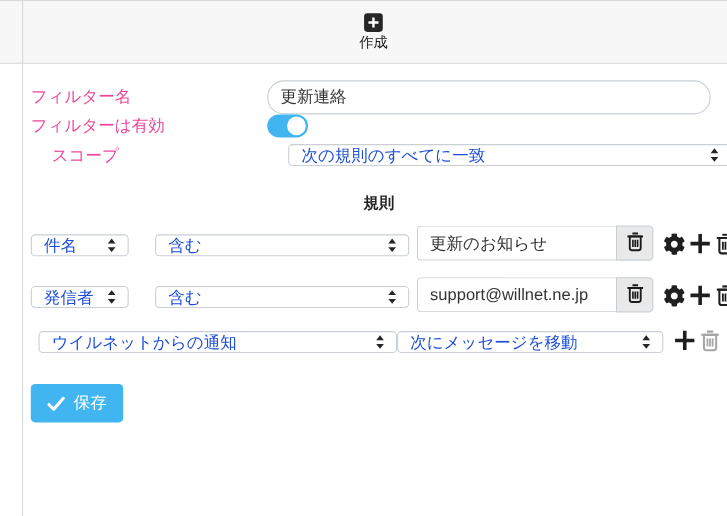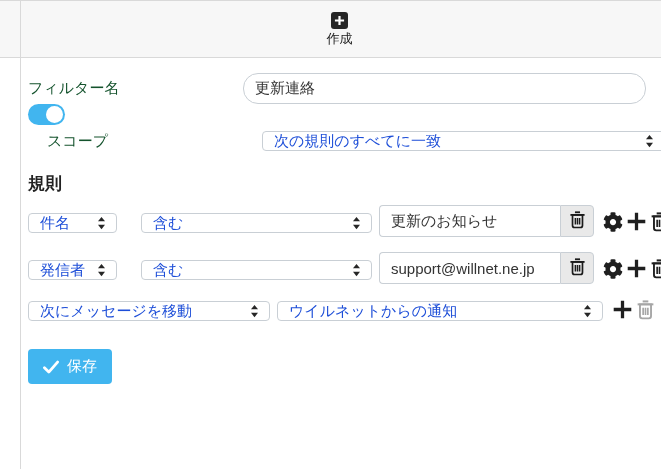--- a/index.html
+++ b/index.html
@@ -27,40 +27,40 @@
   .tb-btn{display:flex;flex-direction:column;align-items:center;gap:3px;cursor:pointer;min-width:36px;}
   .tb-ico-create{width:17px;height:17px;background:#262626;border-radius:3px;display:flex;align-items:center;justify-content:center;}
   .tb-label{font-size:13px;color:#1a1a1a;line-height:14px;}
   .tb-btn.disabled .tb-label{color:#b3b3b3;}
   .tb-trash{color:#a3a3a3;display:flex;}
 
   
   main{padding:15px 0 0 28px;}
   .form-row{display:flex;align-items:center;}
   .form-row + .form-row{margin-top:0;}
-  .flabel{width:215px;font-size:15px;color:#14532d;flex:none;}
+  .flabel{width:215px;font-size:15px;color:#ec4899;flex:none;}
   .row-name{height:31px;}
   .row-toggle{height:21px;margin-top:16px;}
   .row-scope{height:32px;margin-top:10px;margin-left:19px;}
 
   input.text{height:31px;border:1px solid var(--control_border);border-radius:15px;font-size:15px;
     padding:0 11px;color:#333;font-family:inherit;outline:none;background:#fff;}
   .wide{width:403px;}
 
   
   .toggle{width:37px;height:21px;border-radius:11px;background:var(--accent);position:relative;display:inline-block;cursor:pointer;}
   .toggle .knob{position:absolute;top:2px;right:2px;width:17px;height:17px;border-radius:50%;background:#fff;}
 
   
   .select{position:relative;height:20px;border:1px solid var(--control_border);border-radius:4px;background:#fff;
     display:inline-flex;align-items:center;padding:0 26px 0 11px;font-size:15px;color:#1d4ed8;cursor:pointer;flex:none;}
   .select .caret{position:absolute;right:10px;top:50%;transform:translateY(-50%);display:flex;color:#262626;}
   .select-text{white-space:nowrap;overflow:hidden;text-overflow:ellipsis;}
 
-  h2.section{font-size:17px;font-weight:bold;color:#222;margin-top:17px;line-height:20px;}
+  h2.section{font-size:14px;font-weight:bold;color:#222;margin-top:17px;line-height:20px;text-align:center;}
 
   .rule-row{display:flex;align-items:center;margin-top:11px;}
   .sel-field{width:89px;}
   .sel-op{width:231px;margin-left:24px;}
   .sel-action-type{width:242px;}
   .sel-action-target{width:326px;margin-left:7px;}
 
   .input-group{display:flex;margin-left:7px;height:36px;}
   .input-group input{width:181px;height:32px;border-radius:4px 0 0 4px;border-right:none;}
   .ig-append{width:34px;height:32px;background:var(--append_bg);border:1px solid var(--control_border);
@@ -92,20 +92,21 @@
     </div>
   </header>
 
   <main>
     <div class="form-row row-name">
       <span class="flabel">フィルター名</span>
       <input class="text wide" type="text" value="更新連絡" style="">
     </div>
 
     <div class="form-row row-toggle">
+      <span class="flabel">フィルターは有効</span>
       <span class="toggle">
           <span class="knob"></span>
         </span>
     </div>
 
     <div class="form-row row-scope">
       <span class="flabel">スコープ</span>
       <span class="select wide">
         <span class="select-text">次の規則のすべてに一致</span>
         <span class="caret">
@@ -226,31 +227,31 @@
     <path d="M3.3 3.7h9.4v10a1.9 1.9 0 0 1-1.9 1.9H5.2a1.9 1.9 0 0 1-1.9-1.9z" stroke-width="1.6"></path>
     <path d="M6 6.6v6.2M8 6.6v6.2M10 6.6v6.2" stroke-width="1.4"></path>
   </svg>
 </span>
         </button>
       </span>
     </div>
 
 
     <div class="rule-row">
+      <span class="select sel-action-target">
+        <span class="select-text">ウイルネットからの通知</span>
+        <span class="caret">
+            <svg width="9" height="14" viewBox="0 0 10 16" fill="currentColor">
+              <path d="M5 1l4 5H1z"></path>
+              <path d="M5 15L1 10h8z"></path>
+            </svg>
+          </span>
+      </span>
       <span class="select sel-action-type">
         <span class="select-text">次にメッセージを移動</span>
-        <span class="caret">
-            <svg width="9" height="14" viewBox="0 0 10 16" fill="currentColor">
-              <path d="M5 1l4 5H1z"></path>
-              <path d="M5 15L1 10h8z"></path>
-            </svg>
-          </span>
-      </span>
-      <span class="select sel-action-target">
-        <span class="select-text">ウイルネットからの通知</span>
         <span class="caret">
             <svg width="9" height="14" viewBox="0 0 10 16" fill="currentColor">
               <path d="M5 1l4 5H1z"></path>
               <path d="M5 15L1 10h8z"></path>
             </svg>
           </span>
       </span>
       <span class="row-icons">
         <button class="icon-btn">
           <span class="i-plus"><svg width="21" height="21" viewBox="0 0 16 16">

